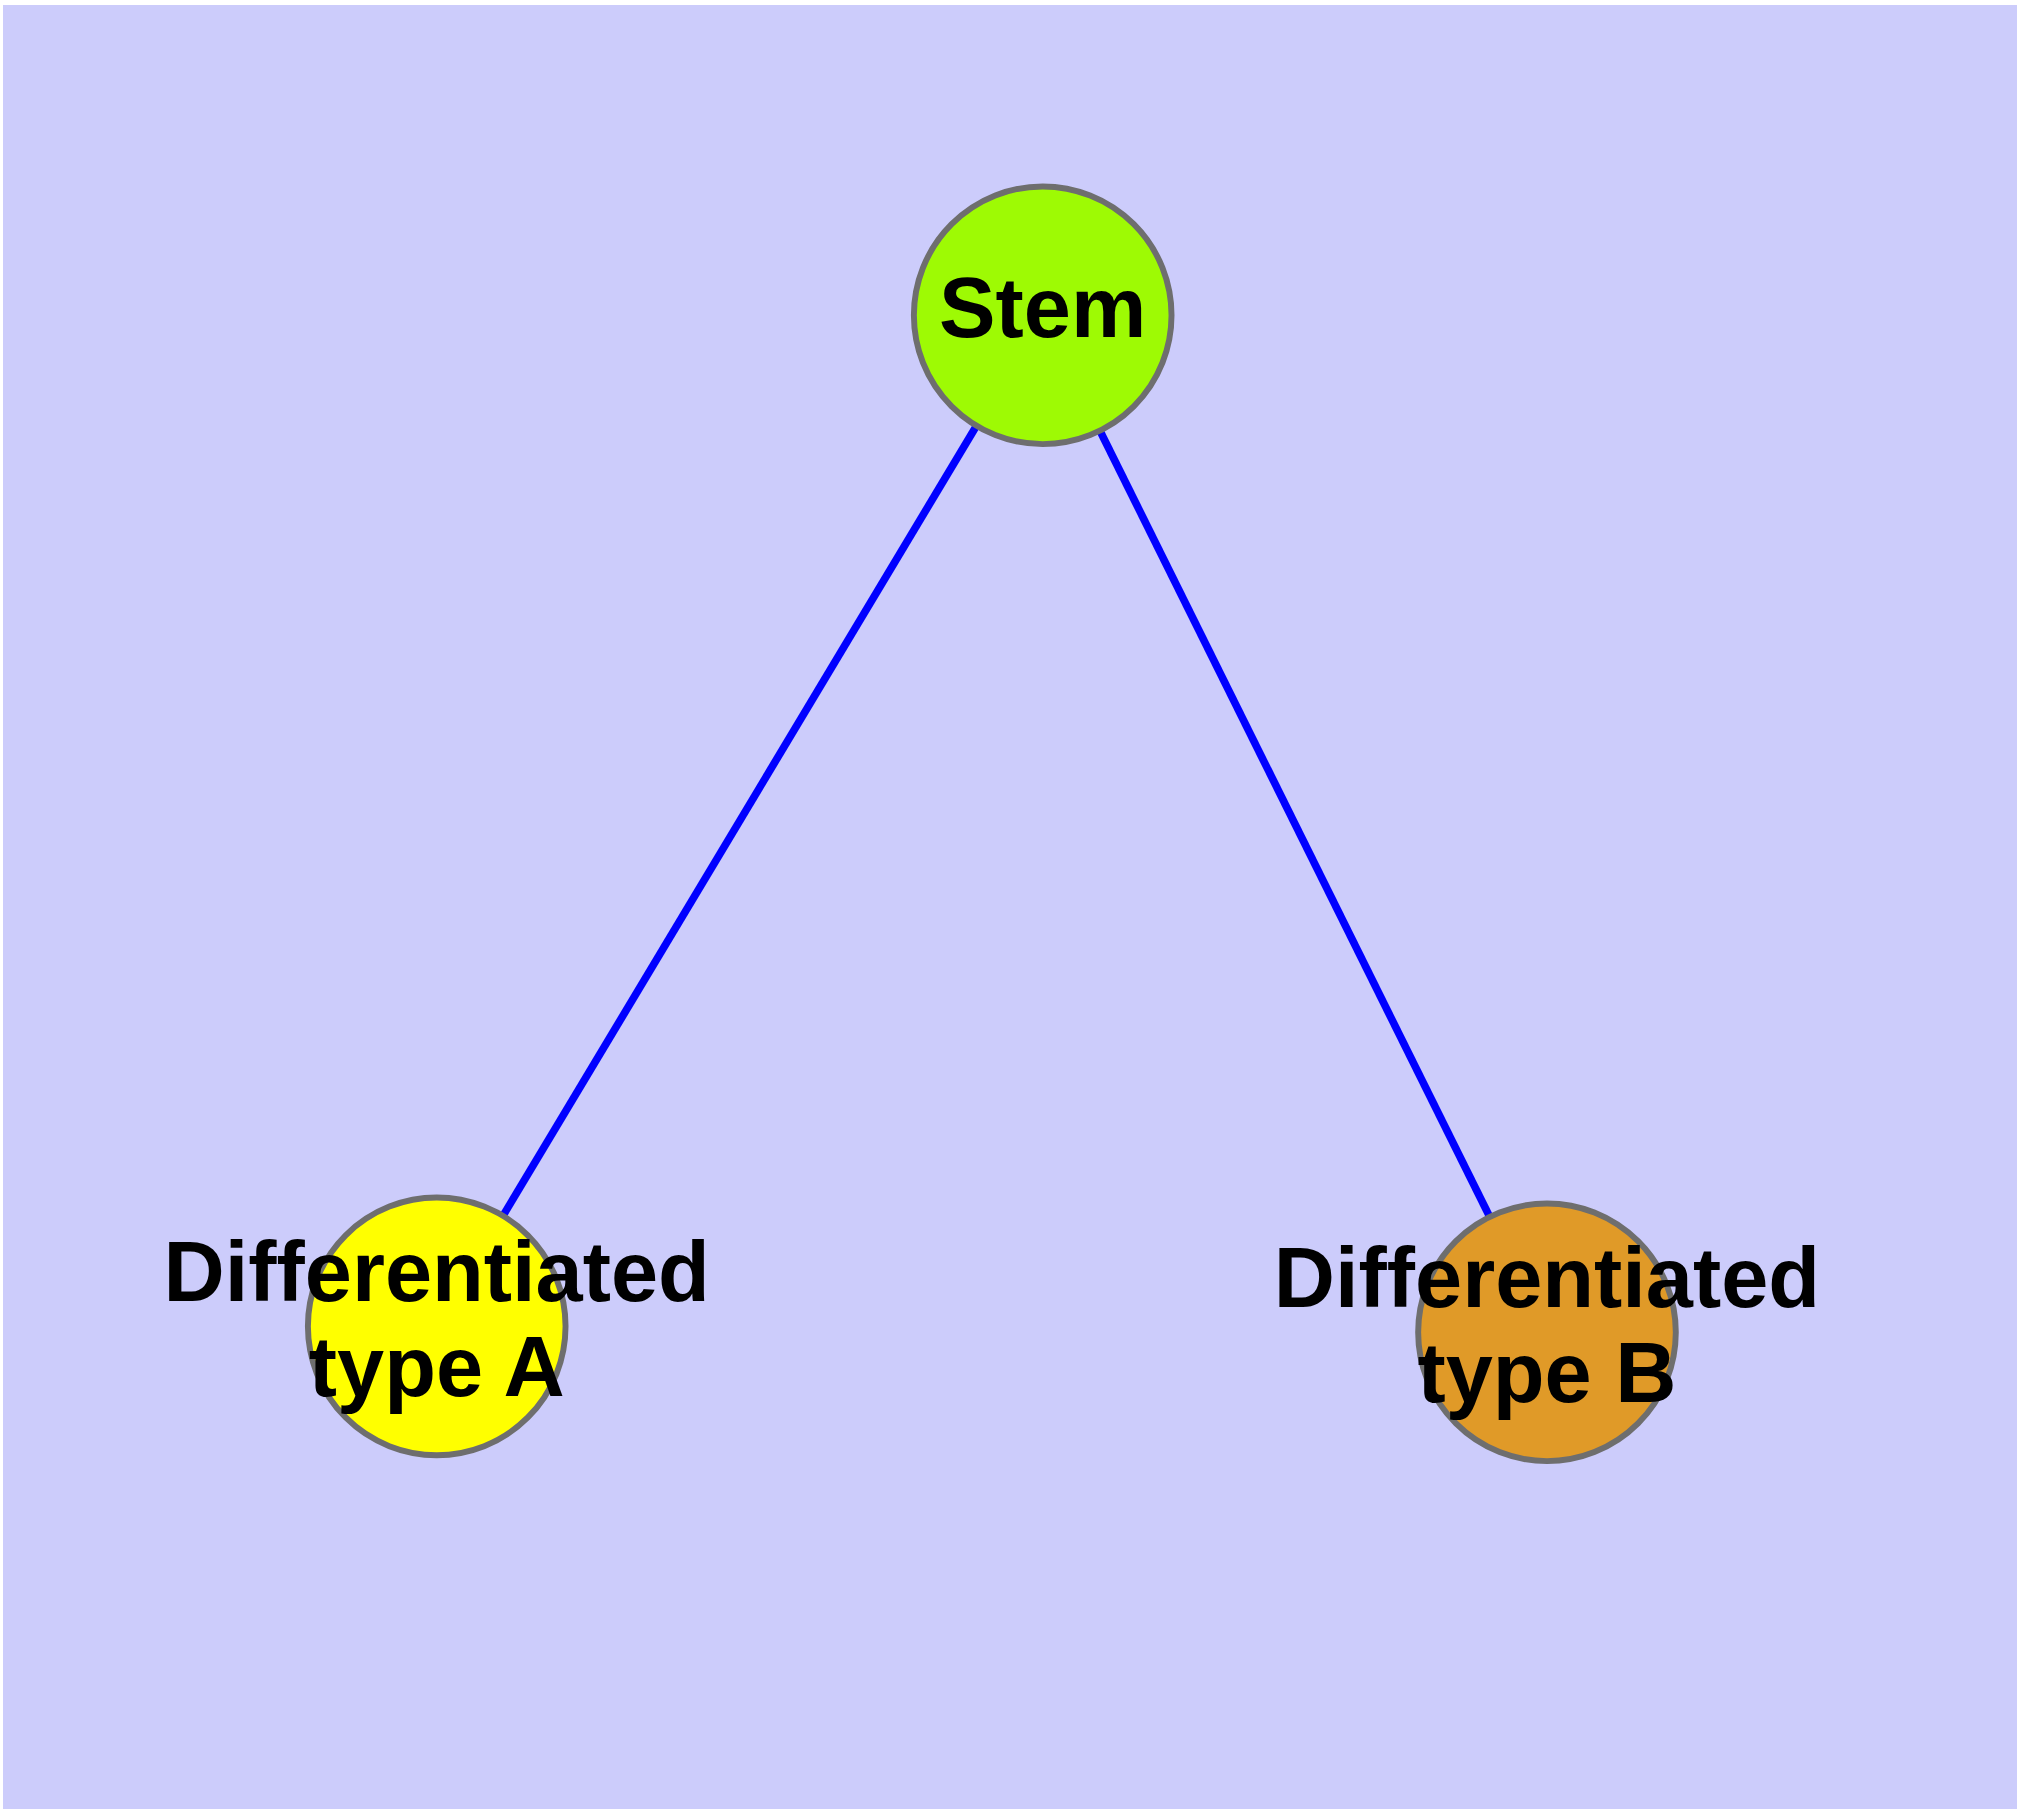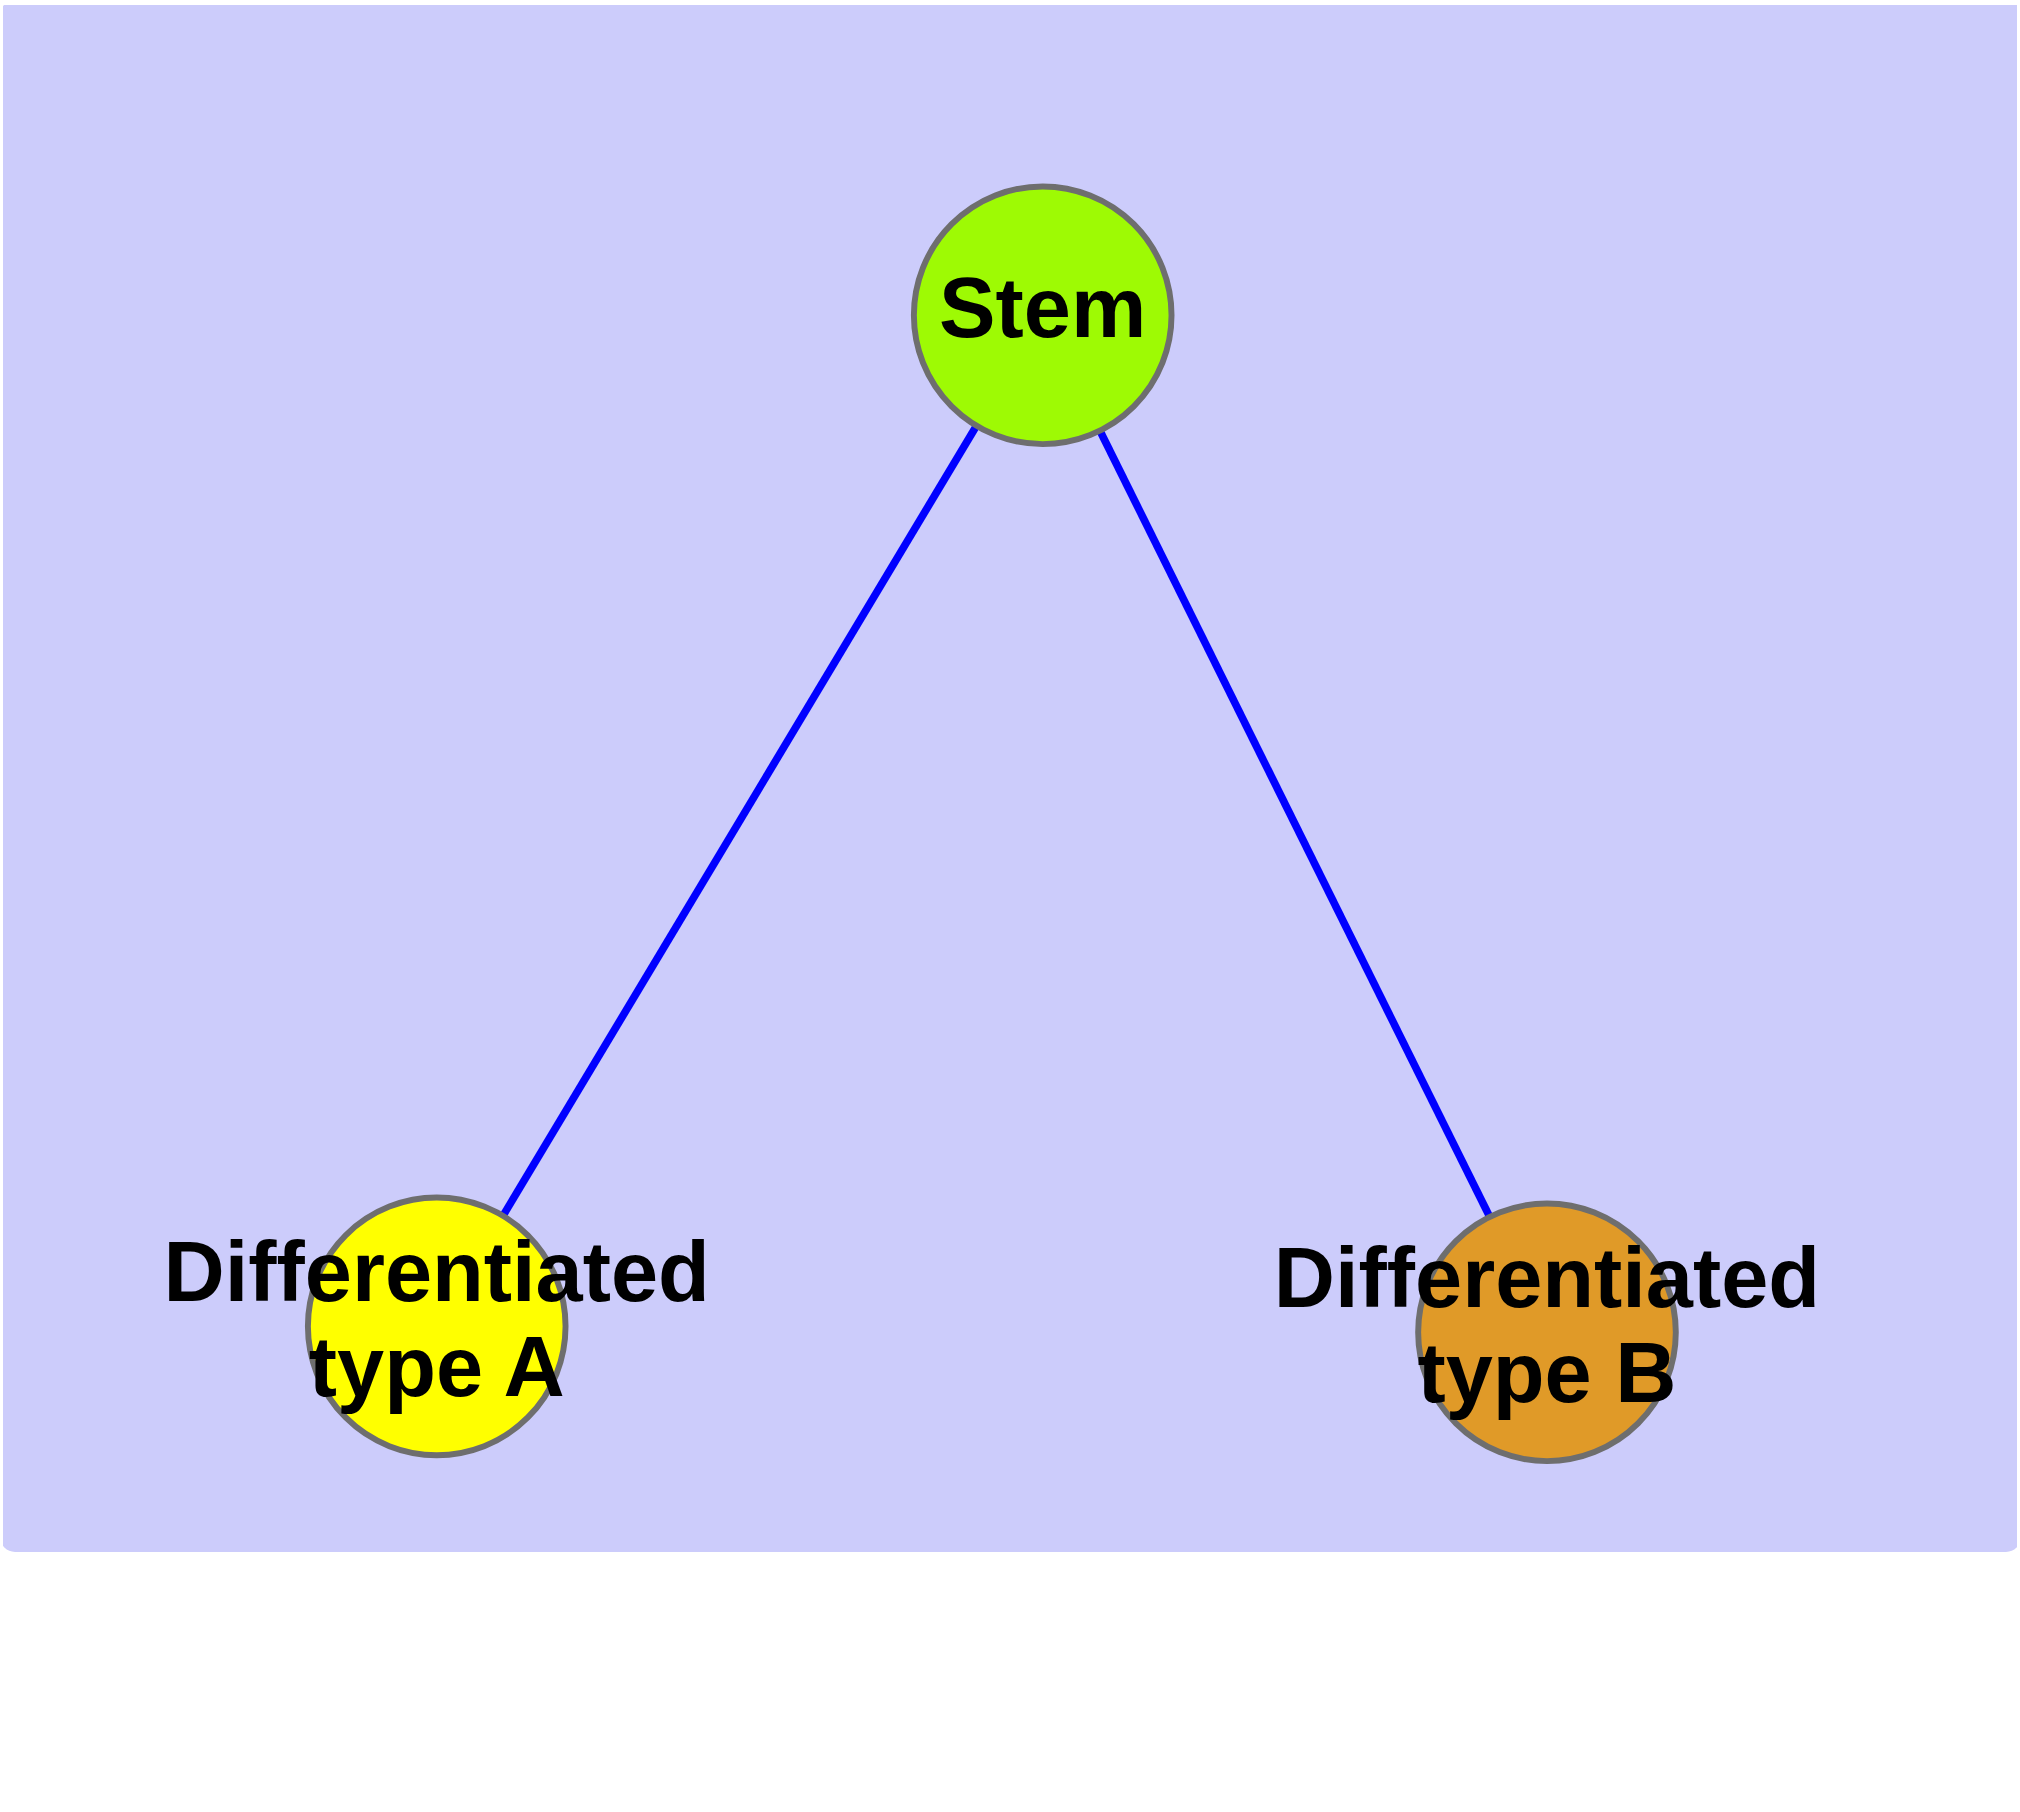--- a/index.html
+++ b/index.html
@@ -47,21 +47,21 @@
     font-weight: bold;
     font-size: 100px;
     fill: #000000;
     text-anchor: middle;
     dominant-baseline: middle;
   }
 </style>
 </head>
 <body>
 
-<div id="canvas" style="width: 2021px; height: 1552px; background: rgb(255, 255, 255); border-radius: 15px;">
+<div id="canvas" style="width: 2021px; height: 1812px; background: rgb(255, 255, 255);">
 
   <div id="plot-area" style="background: rgb(204, 204, 251);"></div>
 
   <svg id="graph-svg" viewBox="0 0 2384 2138">
 
     <g>
       <line class="edge-line" x1="1230" y1="372" x2="515" y2="1565" stroke="#0000ff" stroke-width="9"></line>
       <line class="edge-line" x1="1230" y1="372" x2="1825" y2="1572" stroke="#0000ff" stroke-width="9"></line>
     </g>
 

